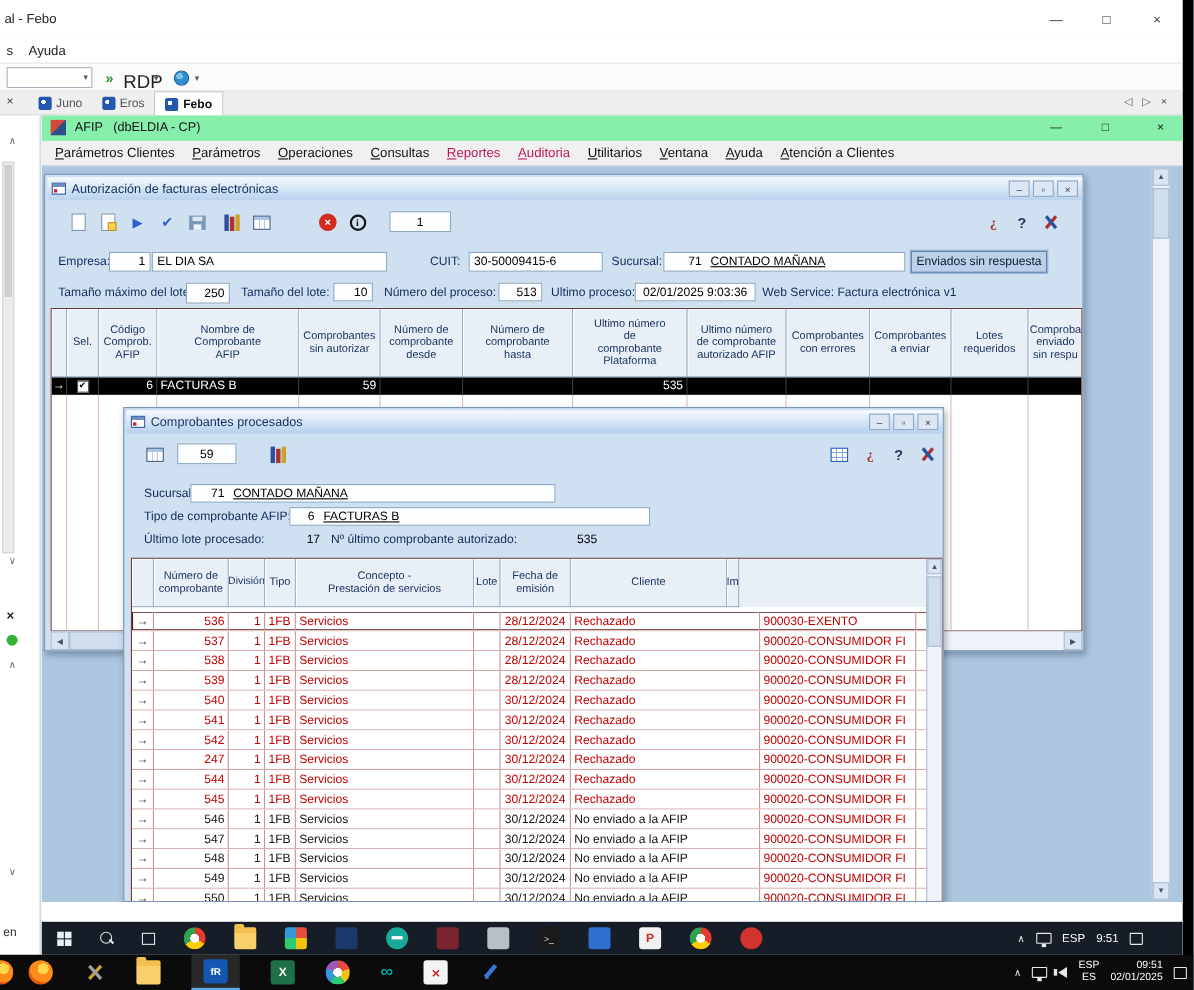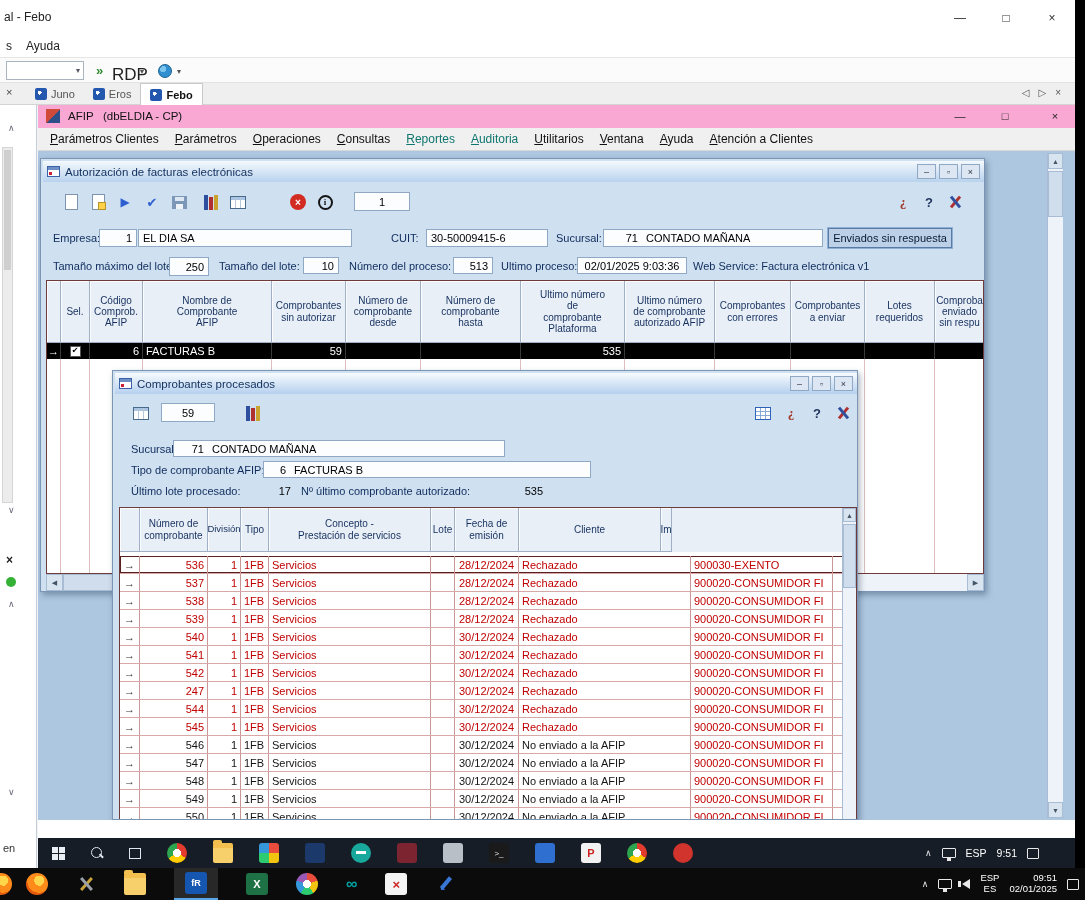--- a/index.html
+++ b/index.html
@@ -24,28 +24,28 @@
 .tab-ic{width:12px;height:12px;border-radius:2px;background:radial-gradient(circle at 38% 38%,#fff 0 2px,#2458ae 2px);}
 .tabnav{position:absolute;right:14px;top:4px;display:flex;gap:9px;font-size:10px;color:#555;}
 
 .ldock{left:0;top:105px;width:37px;height:763px;background:#fff;border-right:1px solid #c2cedb;}
 .ldock .g{position:absolute;font-size:9px;color:#667;}
 .lscroll{position:absolute;left:2px;top:42px;width:11px;height:356px;background:#ececec;border:1px solid #d5d5d5;}
 .lscroll i{position:absolute;left:1px;top:2px;width:7px;height:120px;background:#cfcfcf;}
 .greendot{position:absolute;left:6px;top:472px;width:10px;height:10px;border-radius:50%;background:#35b235;}
 
 .session{left:38px;top:105px;width:1037px;height:763px;background:#fff;}
-.a-title{left:0;top:0;width:100%;height:26px;background:#f9a8d4;}
+.a-title{left:0;top:0;width:100%;height:26px;background:#86efac;}
 .a-ico{position:absolute;left:8px;top:4px;width:14px;height:14px;background:linear-gradient(135deg,#d04a3a 0 50%,#2c4f8a 50%);}
 .a-title .t{position:absolute;left:30px;top:5px;font-size:11.5px;color:#111;white-space:pre;}
 .a-btn{position:absolute;top:0;width:30px;height:22px;display:flex;align-items:center;justify-content:center;font-size:11px;color:#222;}
 .a-menu{left:0;top:23px;width:100%;height:23px;background:#f0f0f0;border-bottom:1px solid #d8d8d8;display:flex;padding-left:4px;}
 .mitem{display:inline-block;padding:0 8px;line-height:22px;font-size:12px;color:#111;}
 .mitem::first-letter{text-decoration:underline;}
-.mitem.disabled{color:#0f766e;}
+.mitem.disabled{color:#be185d;}
 .mdi{left:0;top:46px;width:100%;height:669px;background:#adc7e0;overflow:hidden;}
 
 .sbar{left:0;top:715px;width:100%;height:18px;background:#c7d9eb;border-top:1px solid #eef4fa;}
 .sb-p{position:absolute;top:2px;height:14px;font-size:11px;color:#123;border:1px solid;border-color:#8fa4bc #f4f8fc #f4f8fc #8fa4bc;padding:0 5px;line-height:12px;background:#cddeee;}
 
 .mdiwin{position:absolute;background:#cfe0f1;border:1px solid #7b96b4;box-shadow:2px 3px 6px rgba(20,40,70,.35);}
 .mwtitle{position:absolute;left:2px;top:2px;height:21px;background:linear-gradient(#f4f9fd,#b9d2ee);display:flex;align-items:center;padding:0 4px;}
 .mwtitle .t{font-size:11.5px;color:#12305e;margin-left:5px;white-space:nowrap;}
 .mwbtns{margin-left:auto;display:flex;gap:3px;}
 .mwbtn{width:19px;height:15px;background:#dce7f3;border:1px solid #8fa8c4;font-size:9px;color:#334;display:flex;align-items:center;justify-content:center;}
@@ -75,21 +75,21 @@
 .ic-tools::before,.ic-tools::after{content:"";position:absolute;left:7px;top:1px;width:3px;height:14px;}
 .ic-tools::before{background:#b03030;transform:rotate(40deg);}
 .ic-tools::after{background:#2d4f9e;transform:rotate(-40deg);}
 .ic-table{width:16px;height:13px;border:1px solid #2d62b8;background:repeating-linear-gradient(90deg,transparent 0 4px,#89a9d6 4px 5px),repeating-linear-gradient(0deg,transparent 0 3px,#89a9d6 3px 4px),linear-gradient(#fff,#fff);}
 
 .lbl{position:absolute;font-size:11px;color:#0f2c5c;white-space:nowrap;}
 .field{position:absolute;height:18px;background:#fbfdfe;border:1px solid #8fa8c4;font-size:11px;color:#000;display:flex;align-items:center;padding:0 4px;}
 .field.rt{justify-content:flex-end;}
 .field.ct{justify-content:center;}
 .field .seg-num{display:inline-block;text-align:right;flex:none;}
-.field .seg-txt{padding-left:8px;}
+.field .seg-txt{padding-left:8px;text-decoration:underline;}
 .btn{position:absolute;height:20px;background:#bcd0e8;border:1px solid #587ba6;outline:1px solid #8fb0d4;font-size:11px;color:#0a1a33;display:flex;align-items:center;justify-content:center;}
 .plain-val{position:absolute;font-size:11px;color:#000;text-align:right;}
 
 .grid{position:absolute;border:1px solid #6e3a3a;background:#fff;overflow:hidden;}
 .ghead{display:flex;background:#e9eff7;}
 .gh{border-right:1px solid #9fb0c6;border-bottom:1px solid #9fb0c6;box-shadow:inset 1px 1px 0 #fafcff;font-size:10px;color:#15305e;display:flex;align-items:center;justify-content:center;text-align:center;white-space:pre-line;line-height:1.12;overflow:hidden;flex:none;}
 .gc{display:flex;align-items:center;overflow:hidden;font-size:11px;flex:none;padding:0 3px;}
 .gc.rt{justify-content:flex-end;}
 .gc.ct{justify-content:center;}
 

